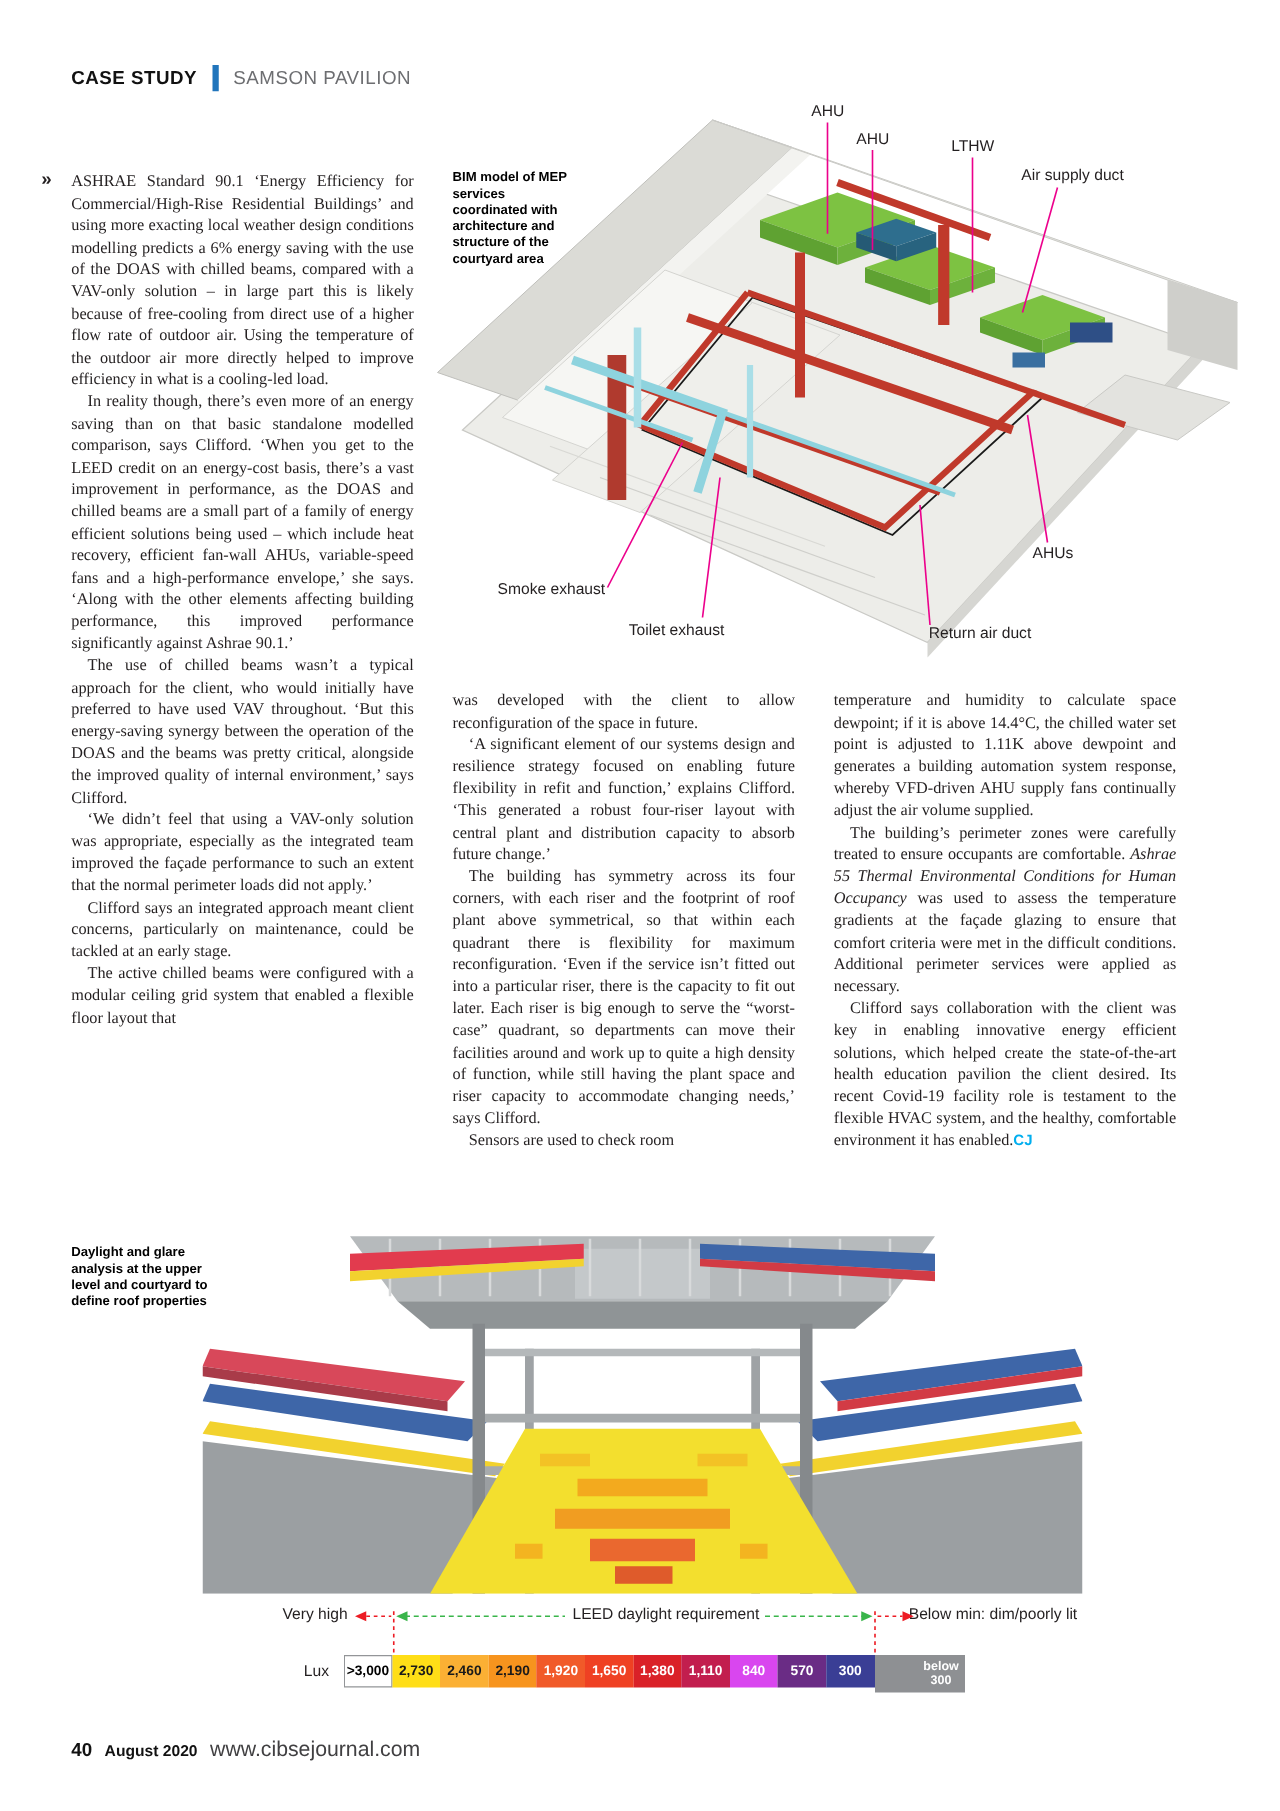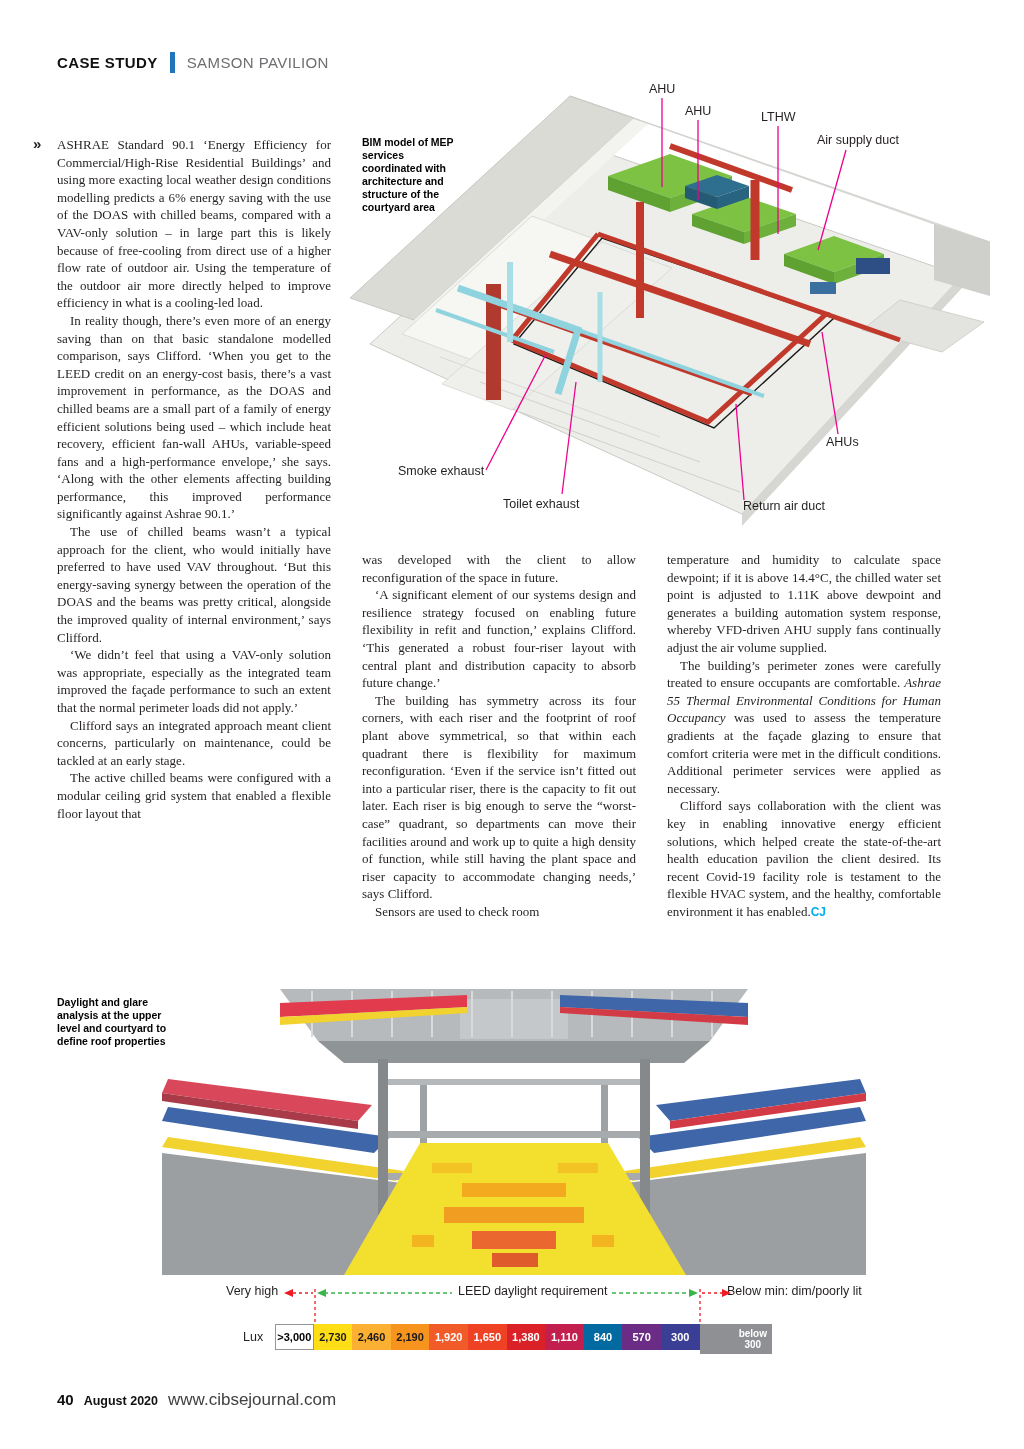--- a/index.html
+++ b/index.html
@@ -243,21 +243,21 @@
   <div class="lux-label">Lux</div>
   <div class="lux-scale">
       <span class="scale-box" style="background: rgb(255, 255, 255); color: rgb(0, 0, 0); box-shadow: rgb(147, 149, 152) 0px 0px 0px 1px inset;">&gt;3,000</span>
       <span class="scale-box" style="background: rgb(255, 222, 23); color: rgb(26, 26, 26);">2,730</span>
       <span class="scale-box" style="background: rgb(251, 176, 52); color: rgb(26, 26, 26);">2,460</span>
       <span class="scale-box" style="background: rgb(247, 148, 30); color: rgb(26, 26, 26);">2,190</span>
       <span class="scale-box" style="background: rgb(241, 90, 41); color: rgb(255, 255, 255);">1,920</span>
       <span class="scale-box" style="background: rgb(239, 65, 35); color: rgb(255, 255, 255);">1,650</span>
       <span class="scale-box" style="background: rgb(218, 33, 40); color: rgb(255, 255, 255);">1,380</span>
       <span class="scale-box" style="background: rgb(194, 30, 78); color: rgb(255, 255, 255);">1,110</span>
-      <span class="scale-box" style="background: #0369a1; color: rgb(255, 255, 255);">840</span>
+      <span class="scale-box" style="background: #d946ef; color: rgb(255, 255, 255);">840</span>
       <span class="scale-box" style="background: rgb(106, 44, 133); color: rgb(255, 255, 255);">570</span>
       <span class="scale-box" style="background: rgb(58, 62, 149); color: rgb(255, 255, 255);">300</span>
       <span class="scale-box stack" style="background: rgb(142, 144, 147); color: rgb(255, 255, 255); padding-left: 34px;">
         <span>below</span>
         <span>300</span>
       </span>
     </div>
 
   <div class="folio">
     <span class="num">40</span>

